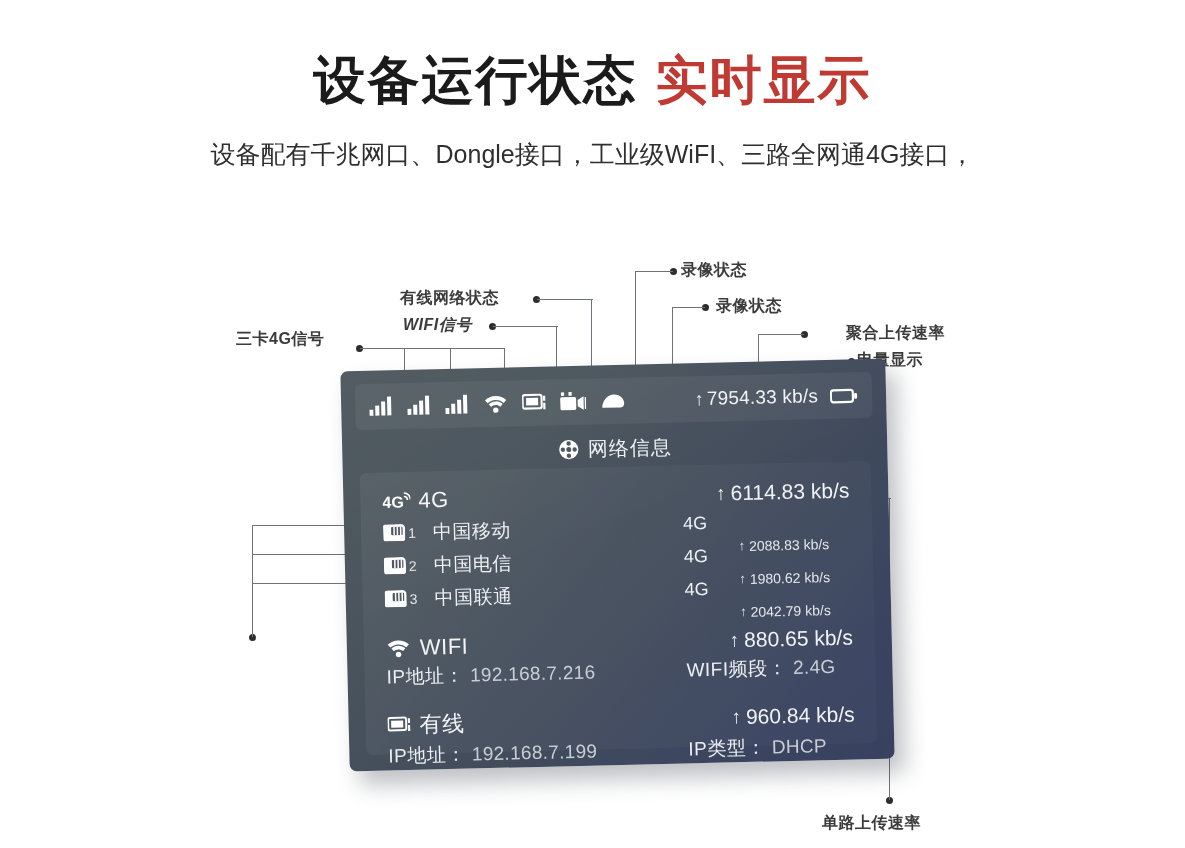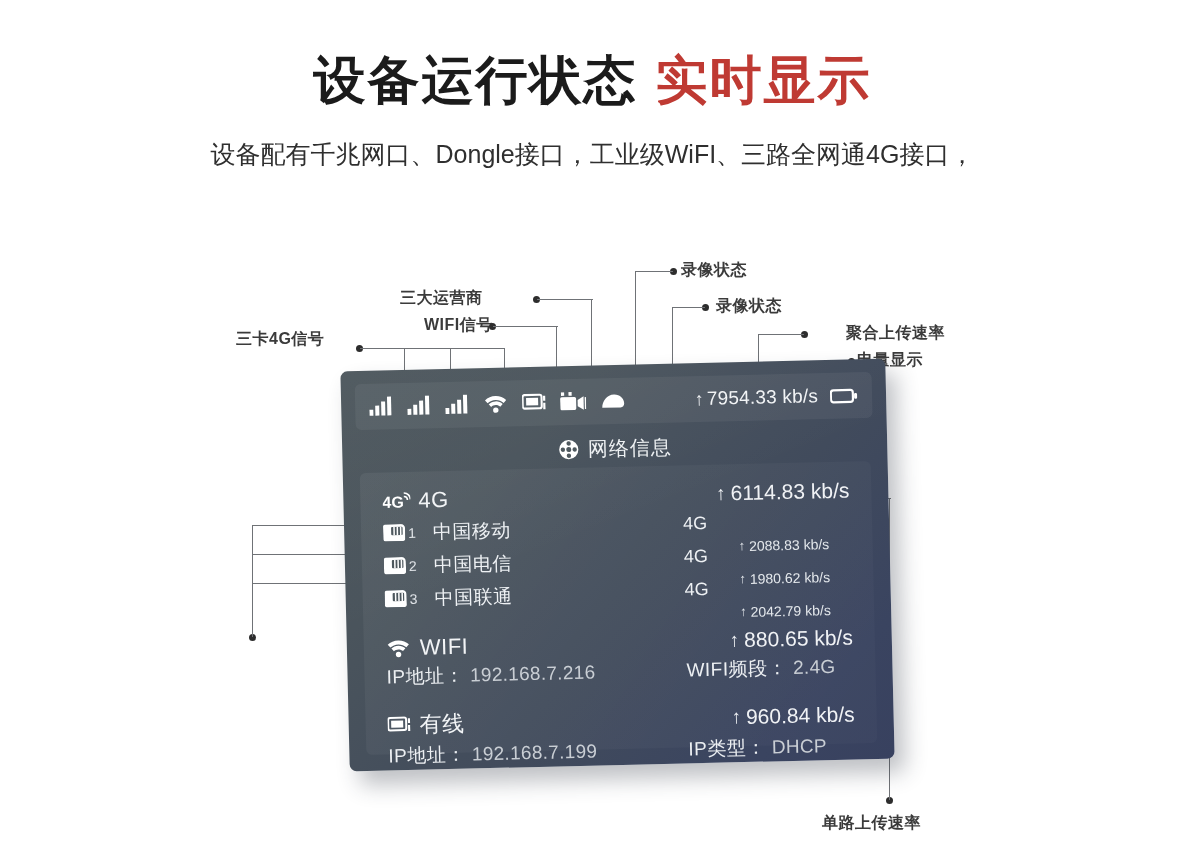--- a/index.html
+++ b/index.html
@@ -132,26 +132,26 @@
 
 <div class="stage">
 
   <div class="co-label" style="left:236px; top:328px;">三卡4G信号</div>
   <div class="dot" style="left:356px; top:345px;"></div>
   <div class="co-line co-h" style="left:360px; top:348px; width:145px;"></div>
   <div class="co-line co-v" style="left:404px; top:348px; height:50px;"></div>
   <div class="co-line co-v" style="left:450px; top:348px; height:52px;"></div>
   <div class="co-line co-v" style="left:504px; top:348px; height:55px;"></div>
 
-  <div class="co-label" style="left:424px; top:314px;">WIFI信号</div>
+  <div class="co-label" style="left:403px; top:314px;font-style:italic;">WIFI信号</div>
   <div class="dot" style="left:489px; top:323px;"></div>
   <div class="co-line co-h" style="left:493px; top:326px; width:65px;"></div>
   <div class="co-line co-v" style="left:556px; top:326px; height:77px;"></div>
 
-  <div class="co-label" style="left:400px; top:287px;">三大运营商</div>
+  <div class="co-label" style="left:400px; top:287px;">有线网络状态</div>
   <div class="dot" style="left:533px; top:296px;"></div>
   <div class="co-line co-h" style="left:537px; top:299px; width:56px;"></div>
   <div class="co-line co-v" style="left:591px; top:299px; height:105px;"></div>
 
   <div class="co-label" style="left:681px; top:259px;">录像状态</div>
   <div class="dot" style="left:670px; top:268px;"></div>
   <div class="co-line co-h" style="left:635px; top:271px; width:38px;"></div>
   <div class="co-line co-v" style="left:635px; top:271px; height:135px;"></div>
 
   <div class="co-label" style="left:716px; top:295px;">录像状态</div>

